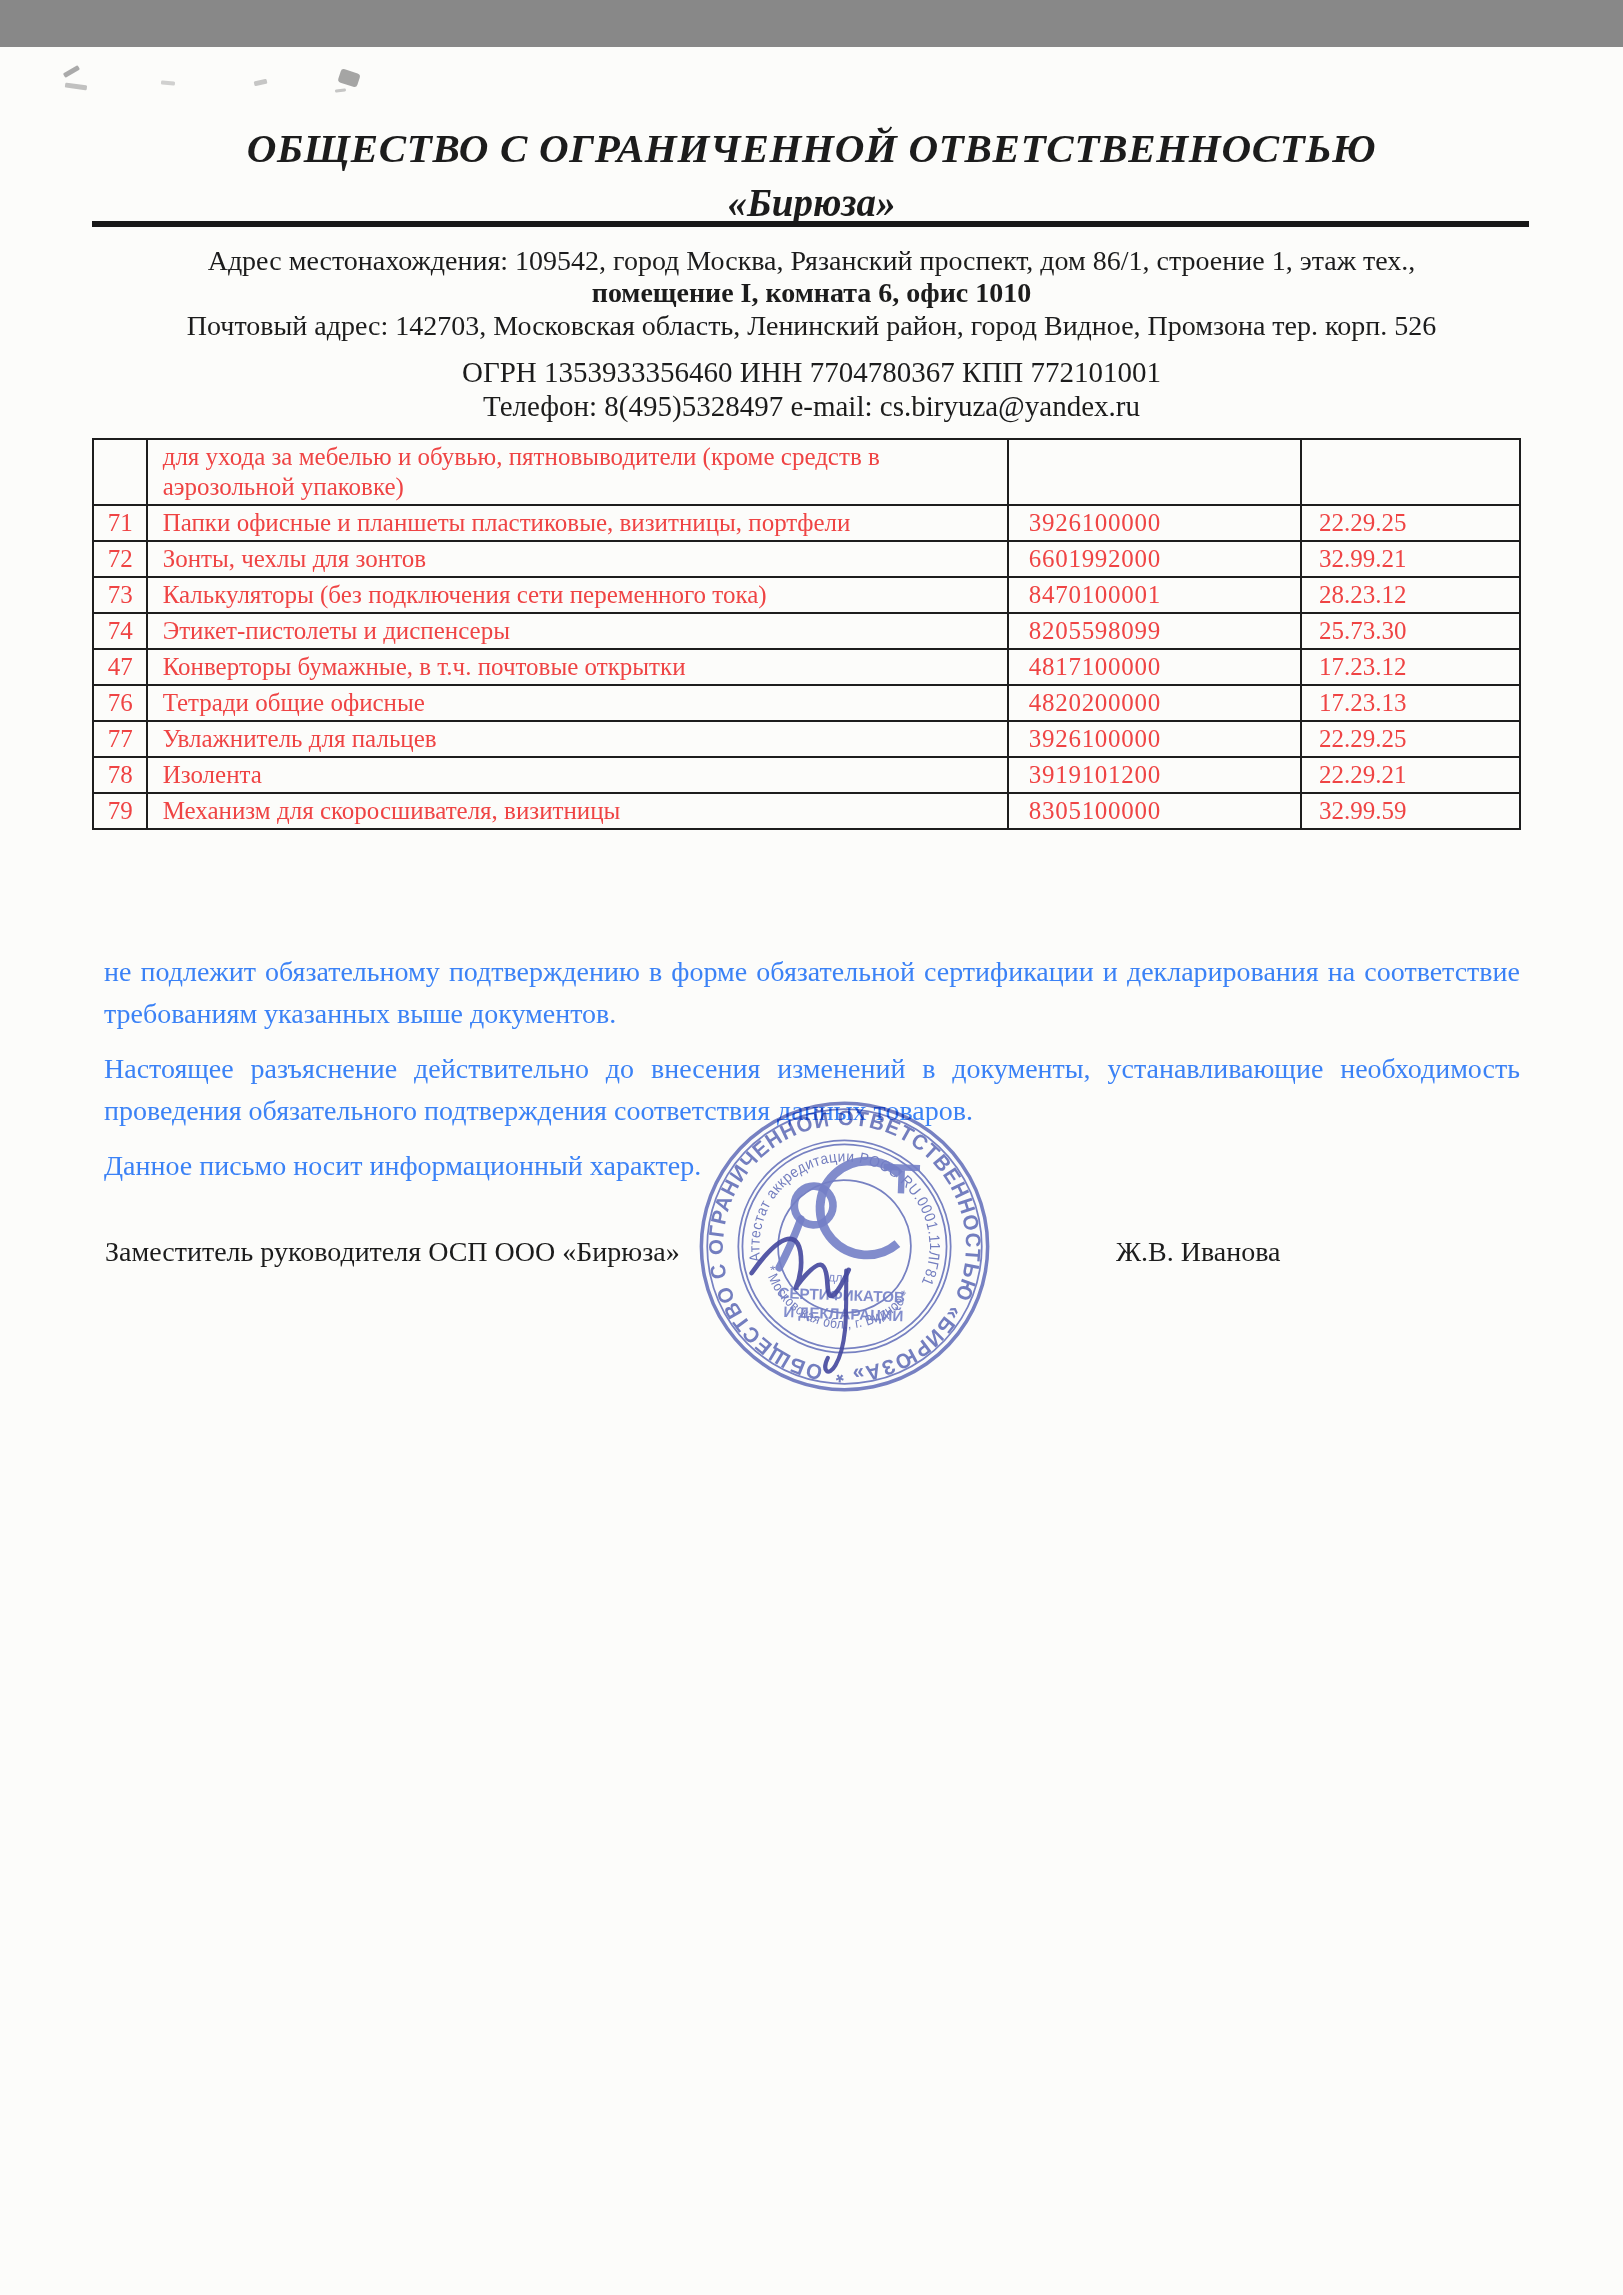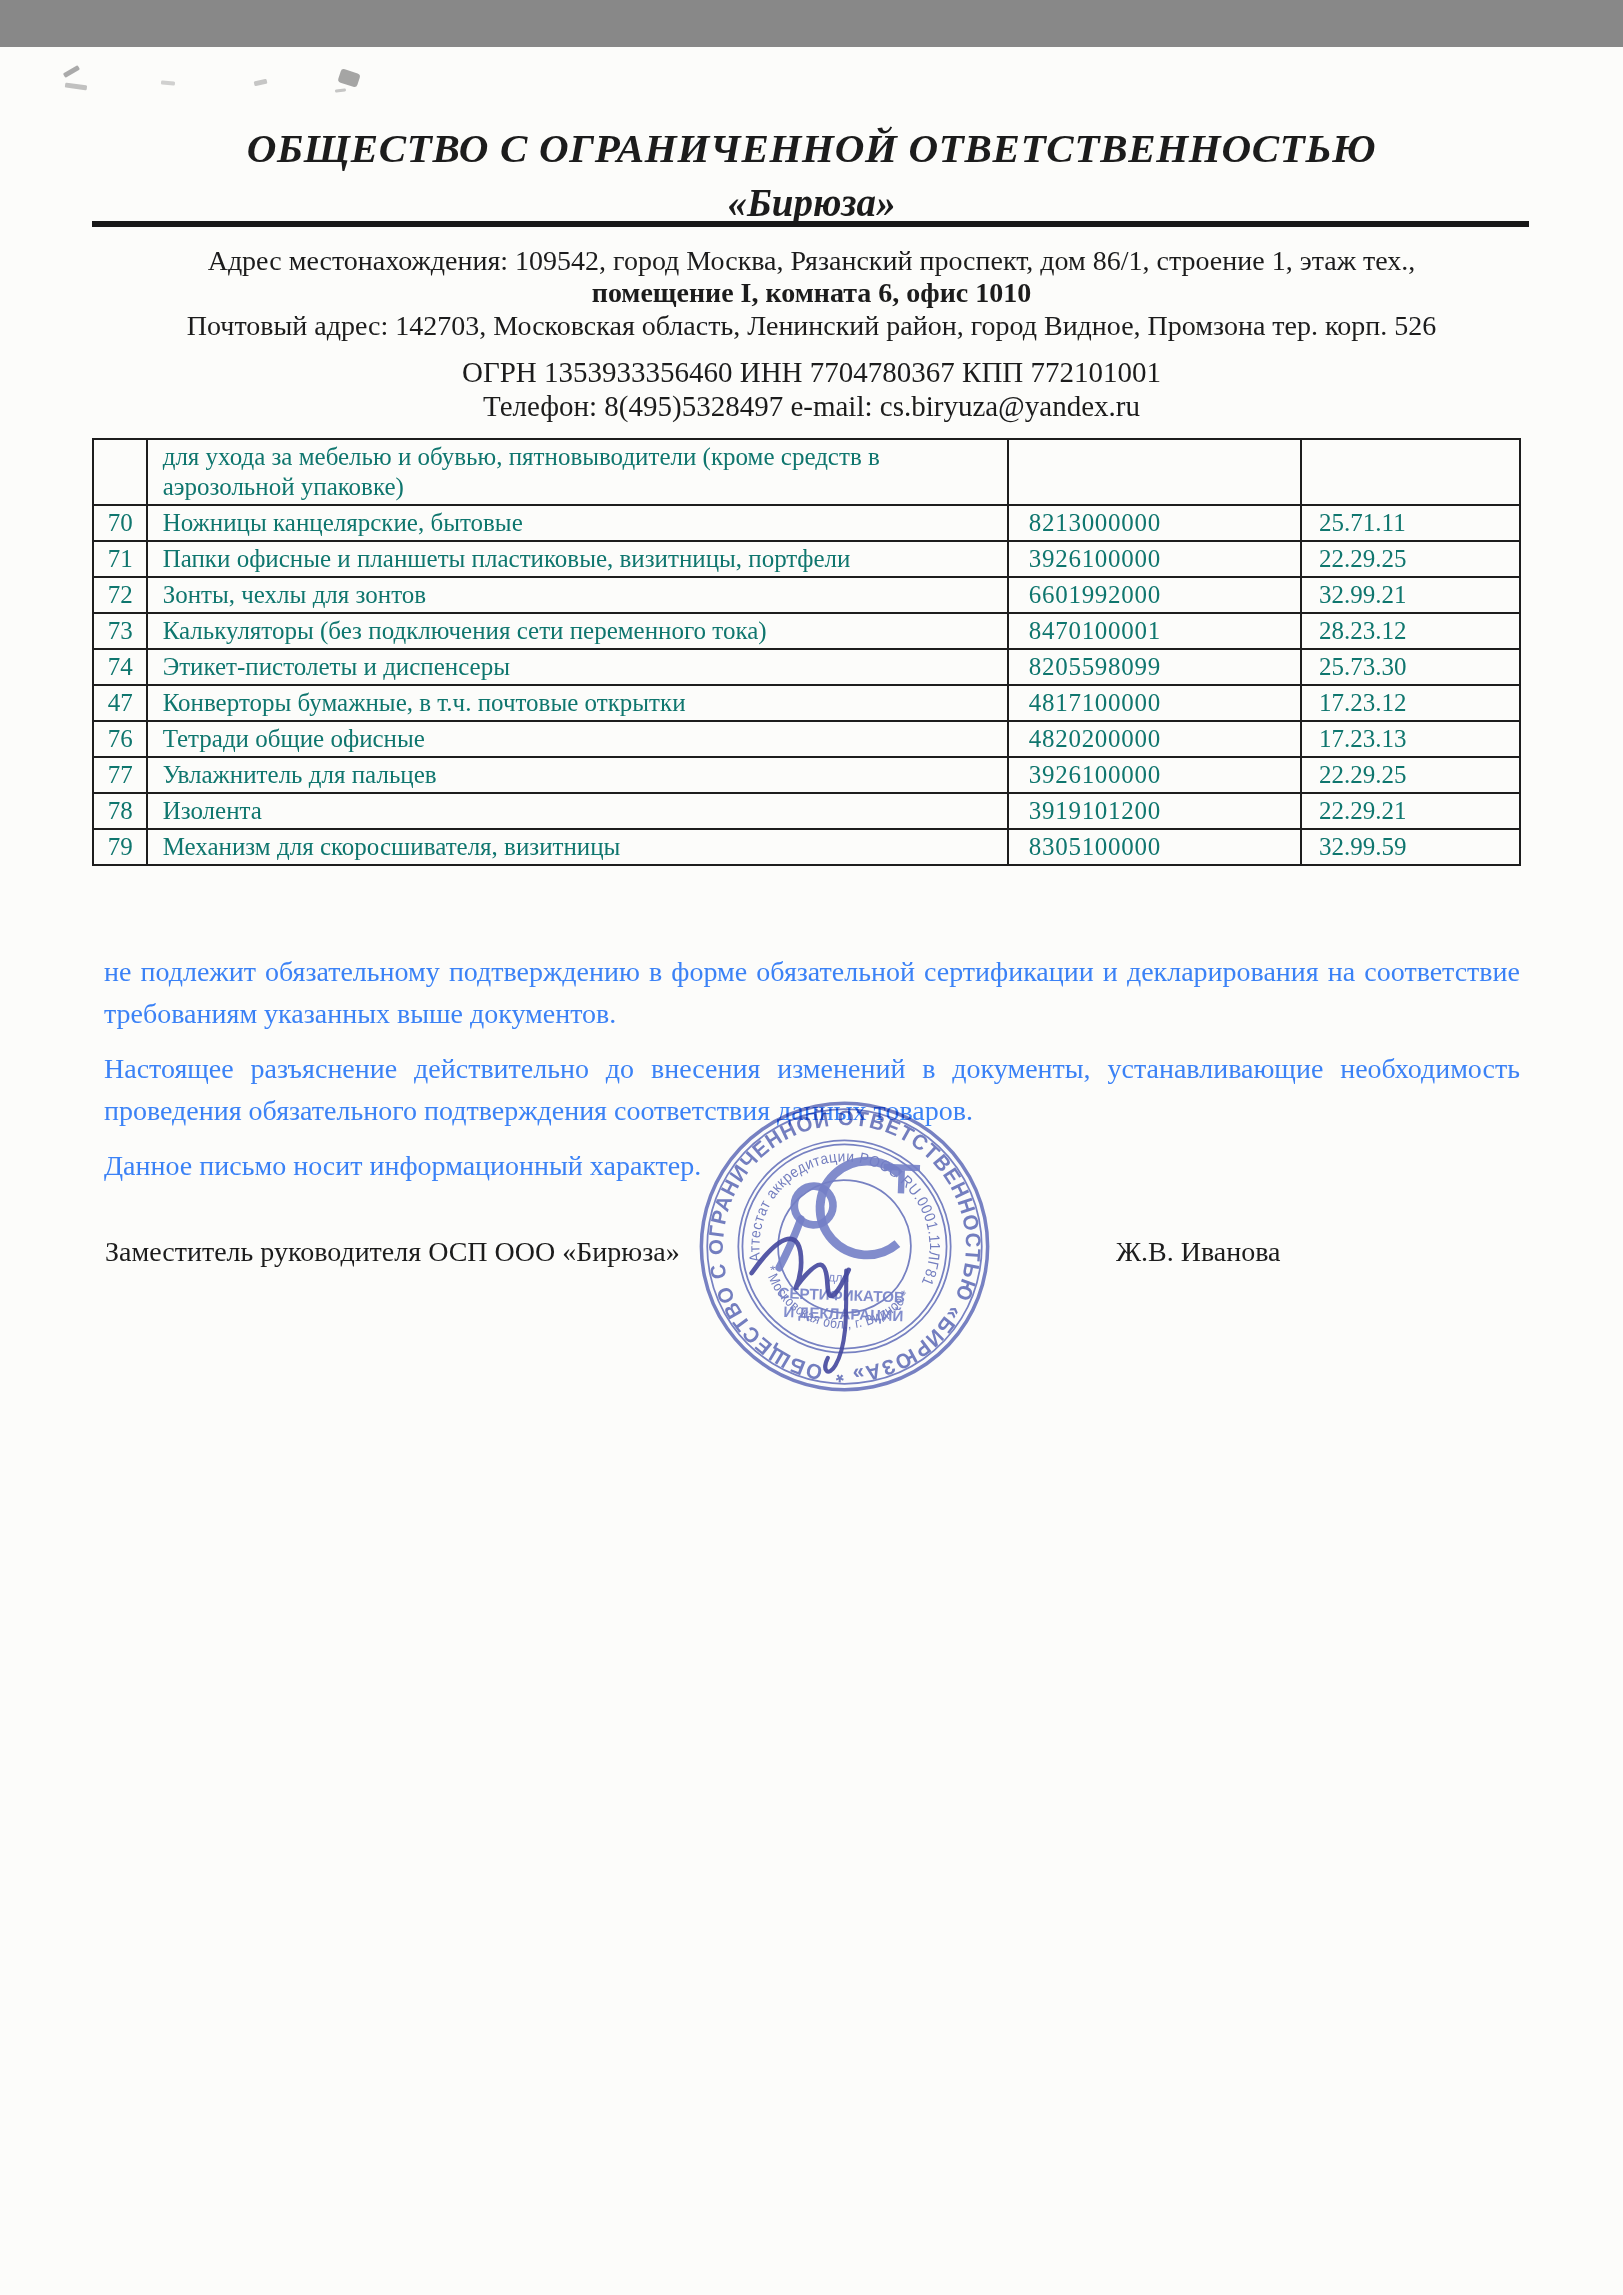--- a/index.html
+++ b/index.html
@@ -24,21 +24,21 @@
     font-size:39px;font-weight:bold;font-style:italic;}
   .rule{position:absolute;left:92px;top:174px;width:1437px;height:5.9px;background:#181818;}
 
   .addr1{position:absolute;left:0;top:198px;width:100%;text-align:center;font-size:28px;}
   .addr2{position:absolute;left:0;top:230px;width:100%;text-align:center;font-size:28px;font-weight:bold;}
   .addr3{position:absolute;left:0;top:263px;width:100%;text-align:center;font-size:28px;}
   .ogrn{position:absolute;left:0;top:309px;width:100%;text-align:center;font-size:29px;}
   .contact{position:absolute;left:0;top:343px;width:100%;text-align:center;font-size:29px;}
 
   table.products{position:absolute;left:92px;top:391px;width:1429px;
-    border-collapse:collapse;font-size:25px;color:#0f766e;}
+    border-collapse:collapse;font-size:25px;color:#ef4444;}
   table.products td{border:2px solid #1d1d1d;vertical-align:middle;padding:2px 0;}
   table.products tr{height:33px;}
   td.c-num{width:54px;text-align:center;}
   td.c-name{width:886px;padding-left:14.4px !important;line-height:30px;}
   td.c-code{width:280px;padding-left:19.6px !important;letter-spacing:0.7px;}
   td.c-okpd{width:207px;padding-left:17px !important;}
 
   .para{position:absolute;left:104px;width:1416px;font-size:28px;line-height:42px;
     text-align:justify;color:#3b82f6;}
   .p1{top:904px;}
@@ -84,26 +84,20 @@
   <table class="products">
     <tbody>
 
         <tr>
           <td class="c-num"></td>
           <td class="c-name">для ухода за мебелью и обувью, пятновыводители (кроме средств в аэрозольной упаковке)</td>
           <td class="c-code"></td>
           <td class="c-okpd"></td>
         </tr>
 
-        <tr>
-          <td class="c-num">70</td>
-          <td class="c-name">Ножницы канцелярские, бытовые</td>
-          <td class="c-code">8213000000</td>
-          <td class="c-okpd">25.71.11</td>
-        </tr>
 
         <tr>
           <td class="c-num">71</td>
           <td class="c-name">Папки офисные и планшеты пластиковые, визитницы, портфели</td>
           <td class="c-code">3926100000</td>
           <td class="c-okpd">22.29.25</td>
         </tr>
 
         <tr>
           <td class="c-num">72</td>

